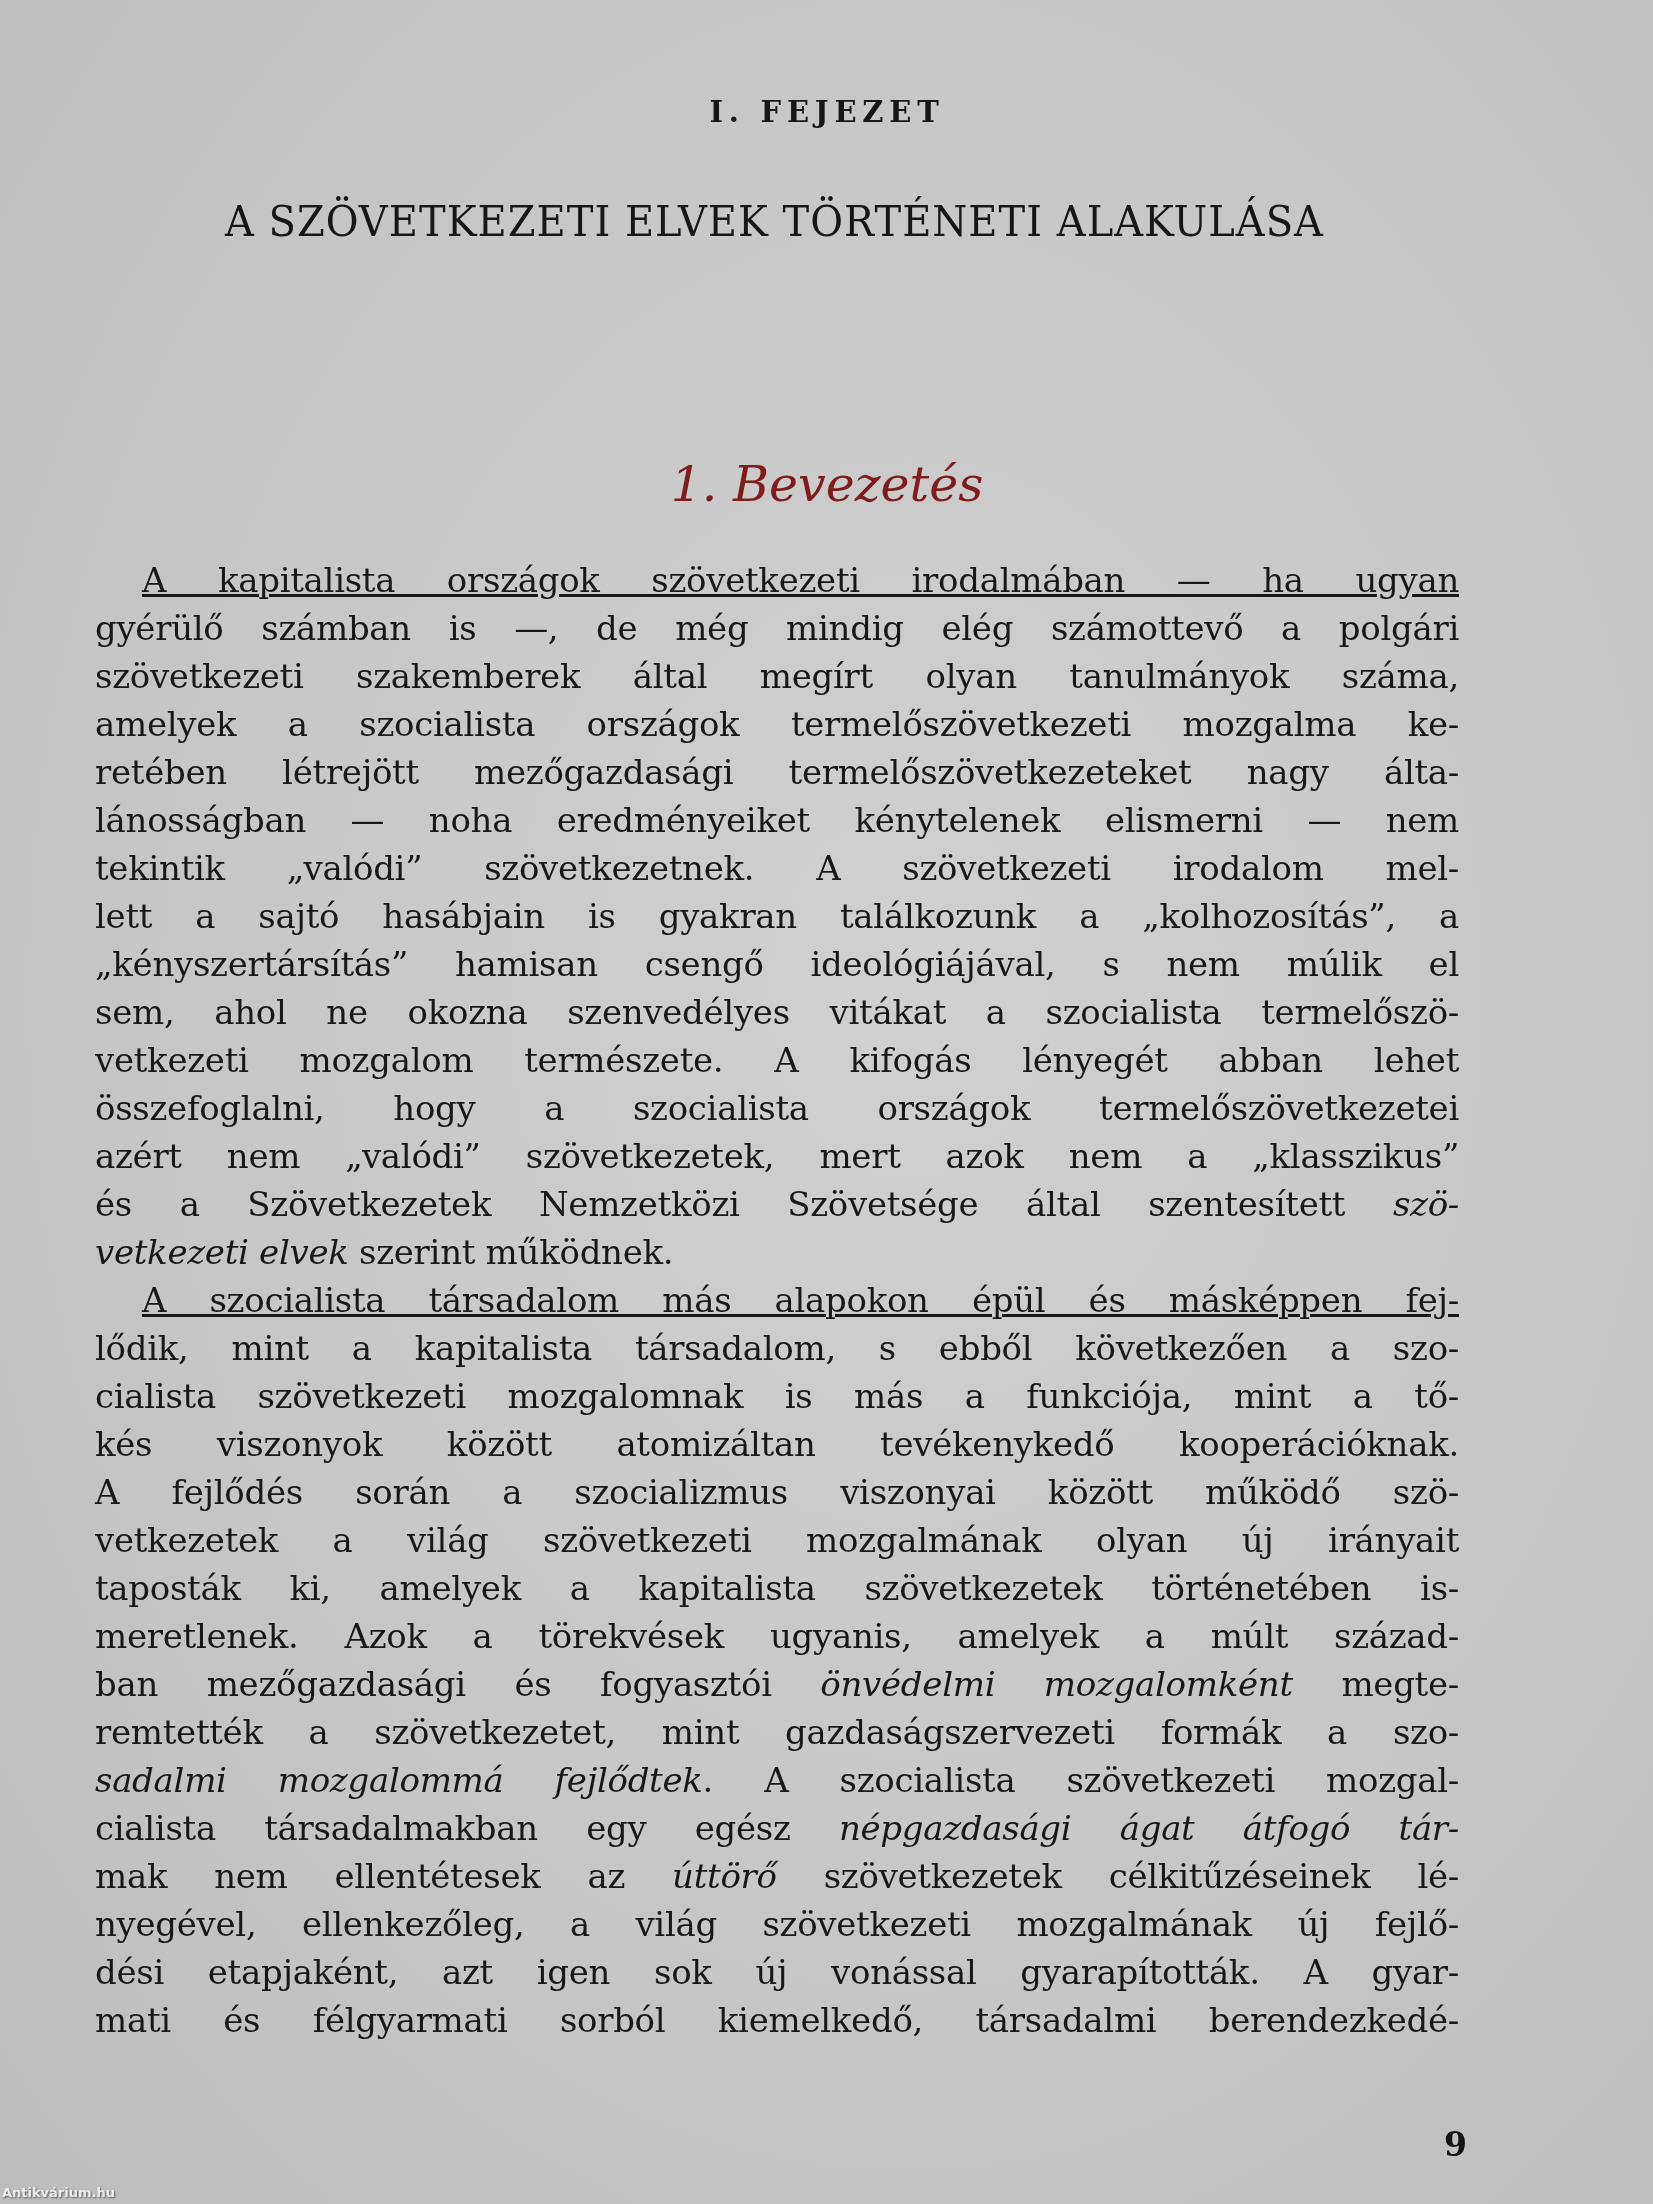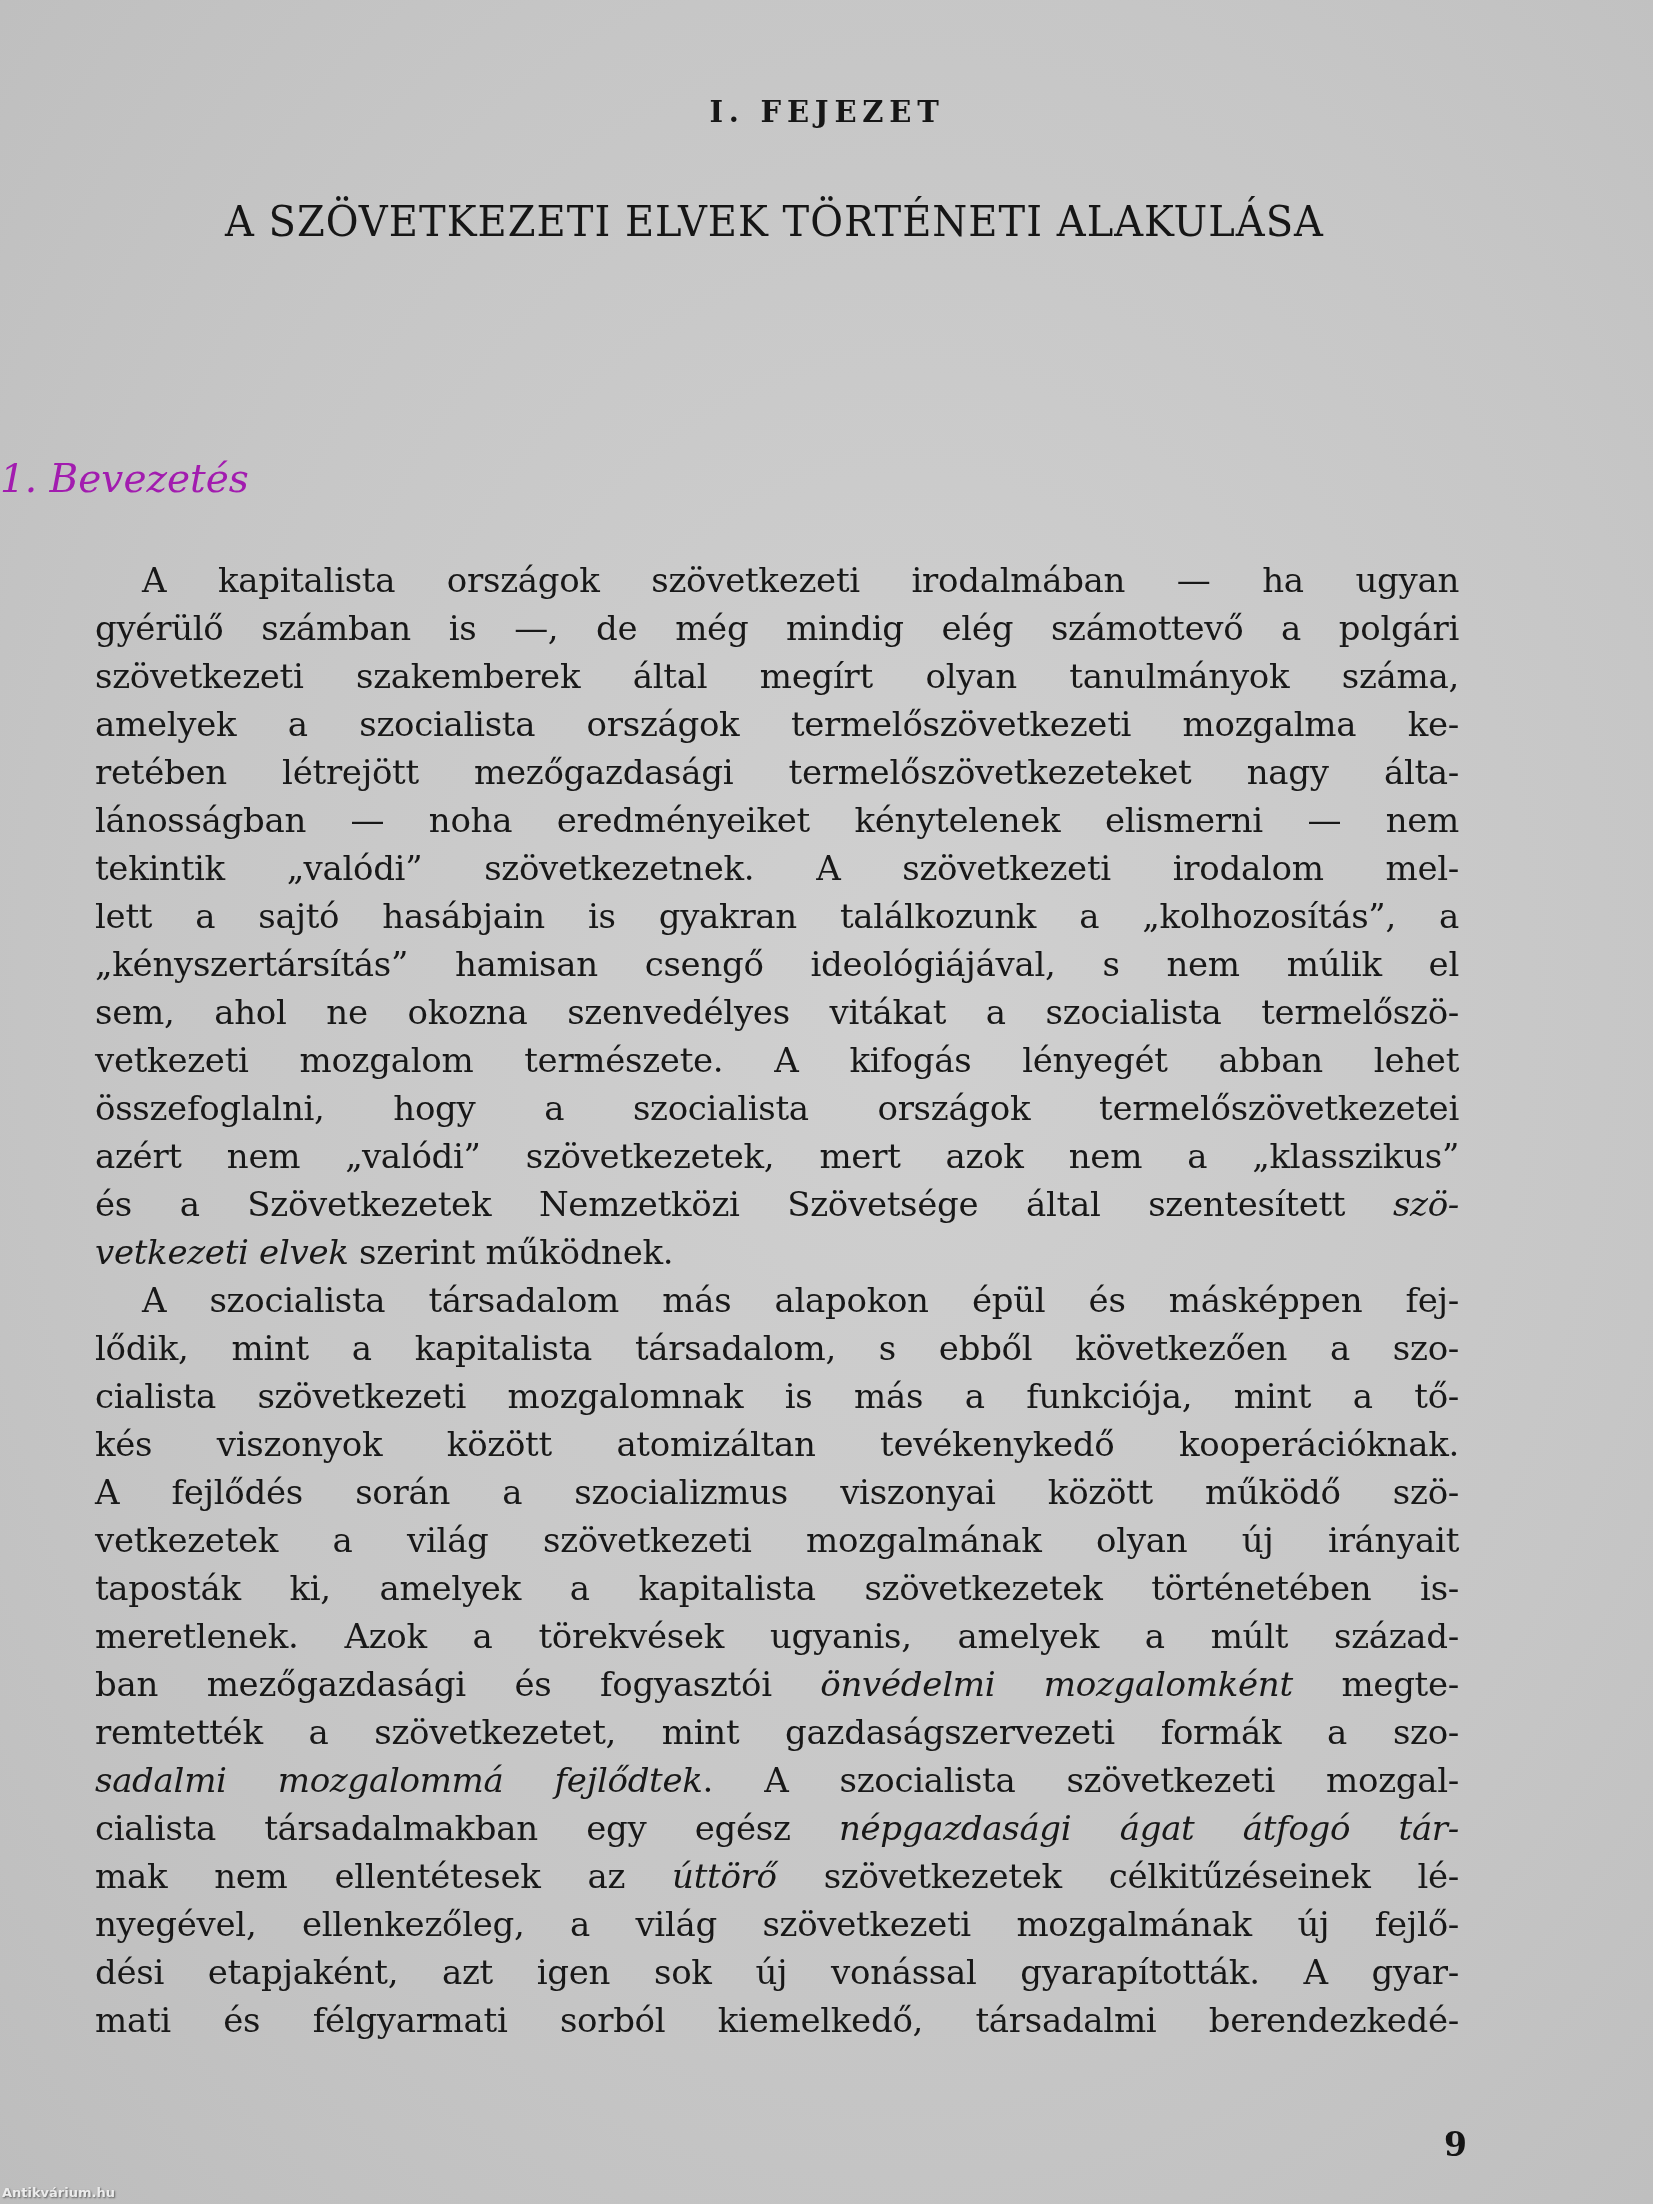--- a/index.html
+++ b/index.html
@@ -27,43 +27,43 @@
       position: absolute; top: 198px; left: 0; width: 1549px;
       text-align: center;
       font-family: "DejaVu Serif", serif;
       font-size: 40px;
       letter-spacing: 1px;
       color: #161616;
       transform: scaleY(1.05);
     }
     .section-title {
       position: absolute; top: 456px; left: 0; width: 1654px;
-      text-align: left;
+      text-align: center;
       font-family: "DejaVu Serif", serif;
       font-style: italic;
-      font-size: 39px;
-      color: #a21caf;
+      font-size: 49px;
+      color: #7f1d1d;
     }
     .body-text {
       position: absolute; left: 95px; top: 556px; width: 1364px;
       font-family: "DejaVu Serif", serif;
       font-size: 34px;
       line-height: 48px;
       color: #181818;
     }
     .line {
       display: block;
       height: 48px;
       white-space: nowrap;
       text-align: justify;
       text-align-last: justify;
       letter-spacing: -0.3px;
     }
     .line.last { text-align-last: left; }
-    .line.indent { padding-left: 47px; }
+    .line.indent { padding-left: 47px; text-decoration: underline; }
     .it { font-style: italic; }
     .page-number {
       position: absolute; left: 1444px; top: 2125px;
       font-family: "DejaVu Serif", serif;
       font-weight: bold;
       font-size: 33px;
       color: #141414;
     }
     .watermark {
       position: absolute; left: 1.9px; top: 2185px;

